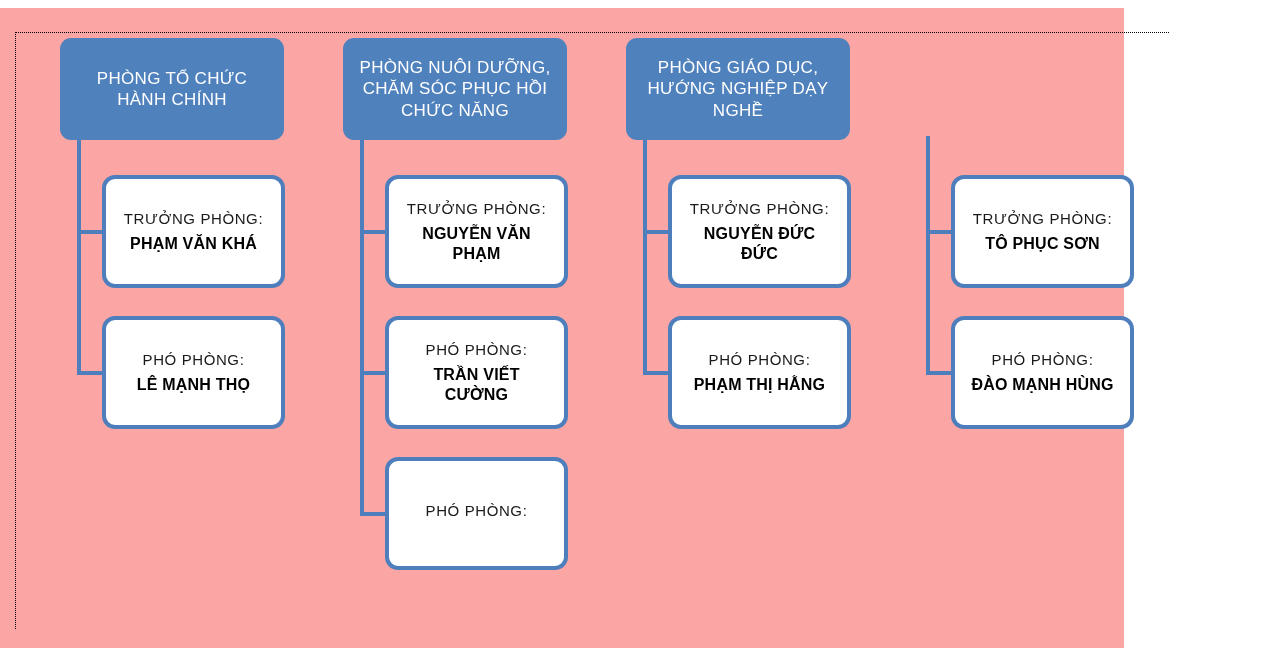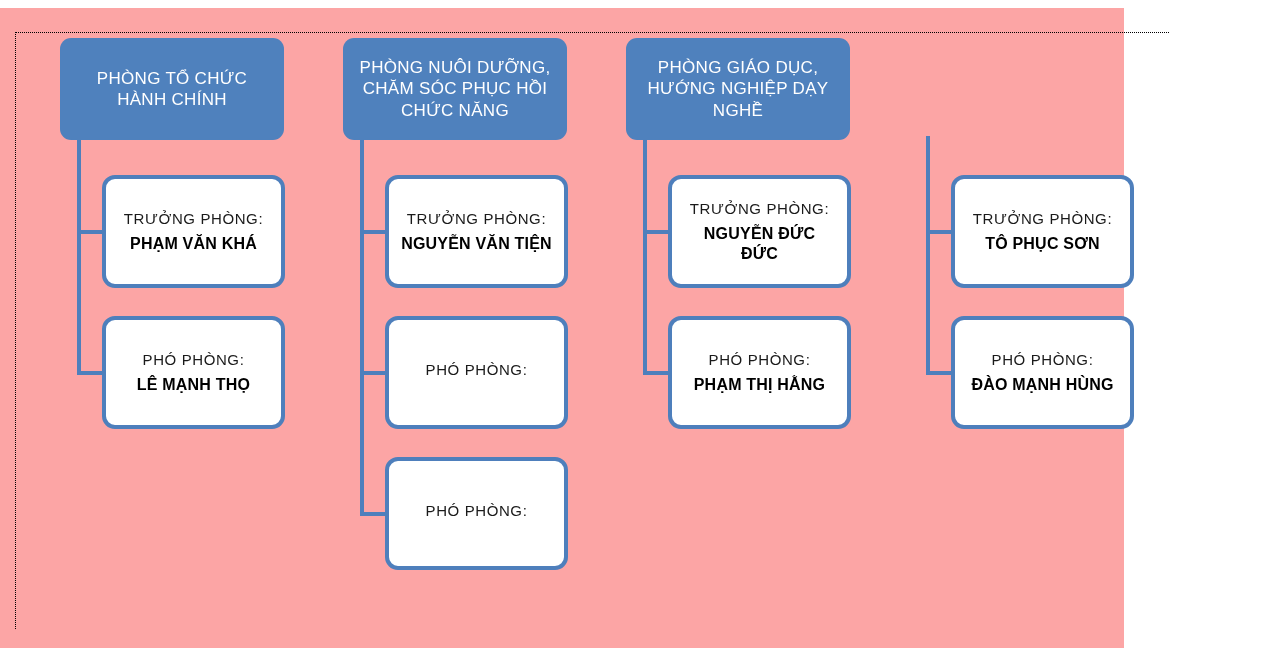--- a/index.html
+++ b/index.html
@@ -63,25 +63,26 @@
   </div>
         <div class="h-stub" style="top: 332.5px; width: 27px;"></div>
         <div class="v-line" style="top: 98px; height: 238.5px;"></div>
       </div>
       <div class="org-column" style="left: 343px; top: 30px; text-decoration: underline;">
     <div class="dept-box">
       <span class="box-text">PHÒNG NUÔI DƯỠNG, CHĂM SÓC PHỤC HỒI CHỨC NĂNG</span>
     </div>
   <div class="member-box" style="top: 137px;">
     <span class="member-role">TRƯỞNG PHÒNG:</span>
-    <span class="member-name">NGUYỄN VĂN TIỆN</span>
+    <span class="member-name">NGUYỄN VĂN PHẠM</span>
   </div>
         <div class="h-stub" style="top: 191.5px; width: 27px;"></div>
         <div class="member-box" style="top: 278px;">
     <span class="member-role">PHÓ PHÒNG:</span>
+    <span class="member-name">TRẦN VIẾT CƯỜNG</span>
   </div>
         <div class="h-stub" style="top: 332.5px; width: 27px;"></div>
         <div class="member-box" style="top: 419px;">
     <span class="member-role">PHÓ PHÒNG:</span>
   </div>
         <div class="h-stub" style="top: 473.5px; width: 27px;"></div>
         <div class="v-line" style="top: 98px; height: 379.5px;"></div>
       </div>
       <div class="org-column" style="left: 626px; top: 30px;">
     <div class="dept-box">

